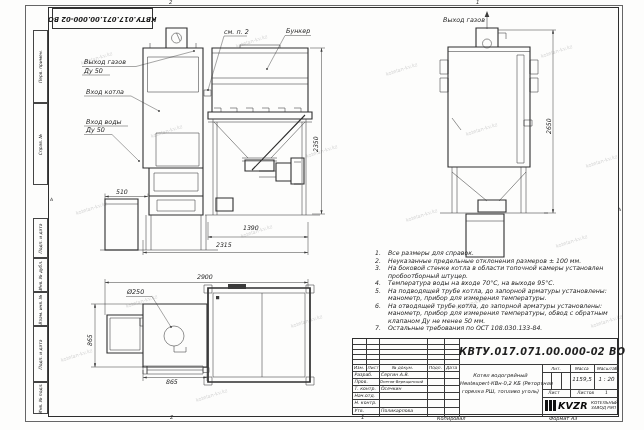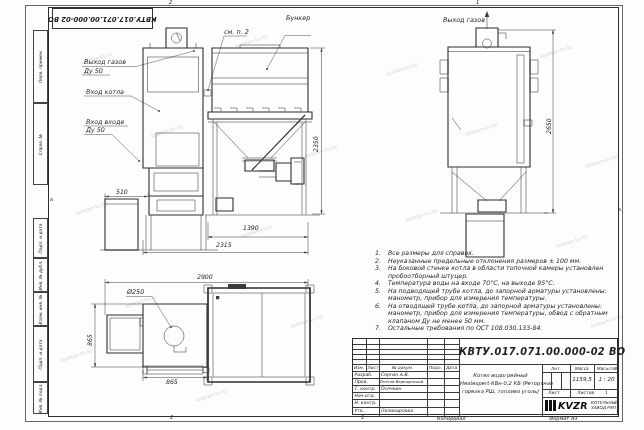--- a/index.html
+++ b/index.html
@@ -186,24 +186,24 @@
       <circle cx="267" cy="69" r="0.9"></circle>
         <circle cx="208" cy="90" r="0.9"></circle>
         <circle cx="171" cy="327" r="0.9"></circle>
       <path d="M228,284 h18 v5 h-18 Z M216,296 h3.2 v3.2 h-3.2 Z"></path>
     </g>
   </svg>
 
   <span class="t call" style="left:84px;top:58.5px">Выход газов</span>
   <span class="t call" style="left:84px;top:67.5px">Ду 50</span>
   <span class="t call" style="left:86px;top:88.5px">Вход котла</span>
-  <span class="t call" style="left:86px;top:118.5px">Вход входе</span>
+  <span class="t call" style="left:86px;top:118.5px">Вход воды</span>
   <span class="t call" style="left:86px;top:127px">Ду 50</span>
   <span class="t call" style="left:224px;top:28.5px">см. п. 2</span>
-  <span class="t call" style="left:286px;top:15px">Бункер</span>
+  <span class="t call" style="left:286px;top:28px">Бункер</span>
   <span class="t call" style="left:443px;top:17px">Выход газов</span>
   <span class="t call" style="left:127px;top:288.5px">Ø250</span>
 
   <span class="t dim" style="left:116px;top:188.5px">510</span>
   <span class="t dim rot" style="left:313px;top:152px">2350</span>
   <span class="t dim" style="left:243px;top:224.5px">1390</span>
   <span class="t dim" style="left:216px;top:242px">2315</span>
   <span class="t dim rot" style="left:545.5px;top:134px">2650</span>
   <span class="t dim" style="left:197px;top:274px">2900</span>
   <span class="t dim rot" style="left:87px;top:346px">865</span>

